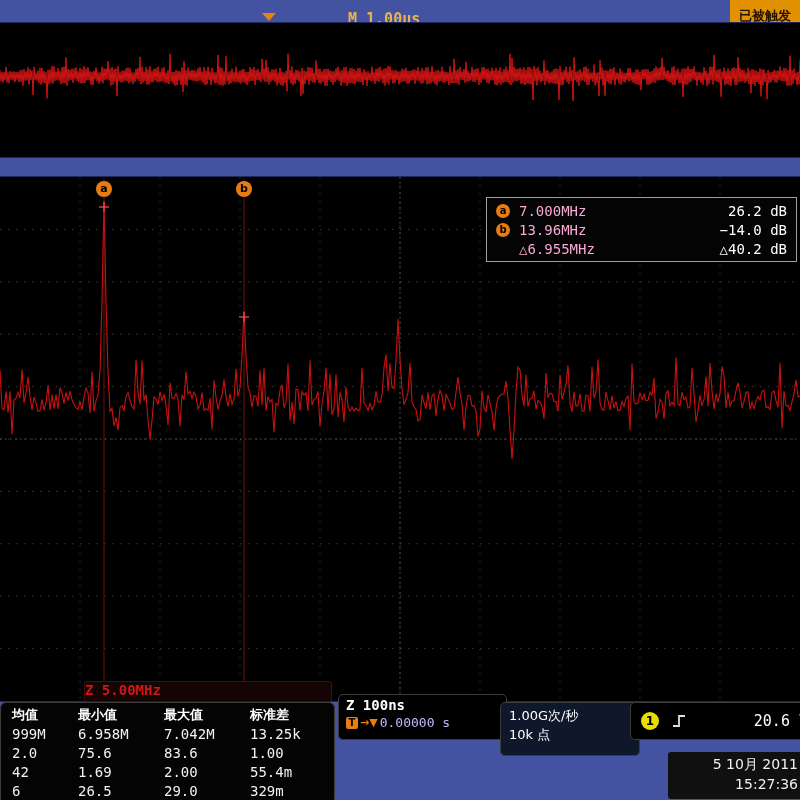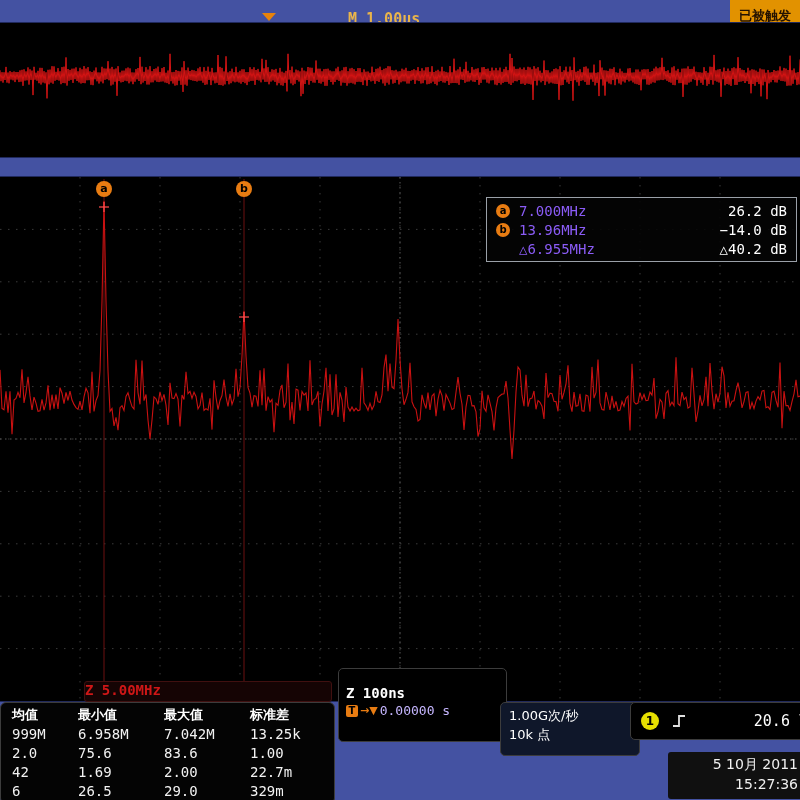--- a/index.html
+++ b/index.html
@@ -20,35 +20,35 @@
                  color:#000;font:bold 11px/16px "DejaVu Sans",sans-serif;text-align:center;z-index:3}
   #marker-a{left:96px}
   #marker-b{left:236px}
 
   #readout{position:absolute;left:486px;top:20px;width:309px;background:rgba(5,5,5,.88);
            border:1px solid #9aa0a8;padding:3px 0;z-index:4}
   .ro-row{display:flex;align-items:center;height:19px;padding:0 9px}
   .badge{flex:0 0 14px;height:14px;border-radius:50%;background:#e87c12;color:#000;
          font:bold 10px/14px "DejaVu Sans",sans-serif;text-align:center;margin-right:9px}
   .badge.ghost{visibility:hidden}
-  .ro-freq{width:118px;color:#8b5cf6;font:14px "DejaVu Sans Mono",monospace}
+  .ro-freq{width:118px;color:#f9a8d4;font:14px "DejaVu Sans Mono",monospace}
   .ro-level{margin-left:auto;color:#ffffff;font:14px "DejaVu Sans Mono",monospace}
 
   #zlabel{position:absolute;left:84px;top:504px;width:246px;height:19px;background:#150404;
           border:1px solid #401010;border-radius:3px;color:#cf1717;
           font:bold 14px/17px "DejaVu Sans Mono",monospace;text-align:left;z-index:4}
 
   #meas-table{position:absolute;left:0;top:702px;width:333px;height:98px;background:#040404;
               border:1px solid #3c3c3c;border-radius:6px;padding-top:2px;overflow:hidden}
   .mt-row{display:grid;grid-template-columns:66px 86px 86px 90px;height:19px;align-items:center;padding-left:11px}
   .mt-row span{color:#f2f2f2;font:14px "DejaVu Sans Mono",monospace}
   .mt-head span{color:#ffffff;font:bold 13px "DejaVu Sans",sans-serif}
 
-  #hbox{position:absolute;left:338px;top:668px;width:153px;height:40px;background:#000;
-        border:1px solid #3c3c3c;border-radius:5px;padding:16px 7px}
+  #hbox{position:absolute;left:338px;top:694px;width:153px;height:40px;background:#000;
+        border:1px solid #3c3c3c;border-radius:5px;padding:2px 7px}
   .hb1{color:#fff;font:bold 14px "DejaVu Sans Mono",monospace}
   .hb2{display:flex;align-items:center;margin-top:2px}
   .t-chip{background:#e87c12;color:#000;font:bold 10px/12px "DejaVu Sans",sans-serif;
           width:12px;height:12px;text-align:center;border-radius:2px}
   .t-arrow{color:#e87c12;font:bold 11px "DejaVu Sans",sans-serif;margin:0 2px}
   .t-pos{color:#c4b5fd;font:13px "DejaVu Sans Mono",monospace}
 
   #acqbox{position:absolute;left:500px;top:702px;width:122px;height:46px;background:#0f172a;
           border:1px solid #3c3c3c;border-radius:5px;padding:3px 8px}
   .acq1,.acq2{color:#fff;font:13px "DejaVu Sans",sans-serif;line-height:19px}
@@ -153,21 +153,21 @@
     <div class="mt-row">
       <span>2.0</span>
       <span>75.6</span>
       <span>83.6</span>
       <span>1.00</span>
     </div>
     <div class="mt-row">
       <span>42</span>
       <span>1.69</span>
       <span>2.00</span>
-      <span>22.7m</span>
+      <span>55.4m</span>
     </div>
     <div class="mt-row">
       <span>6</span>
       <span>26.5</span>
       <span>29.0</span>
       <span>329m</span>
     </div>
   </div>
 
   <div id="hbox">

